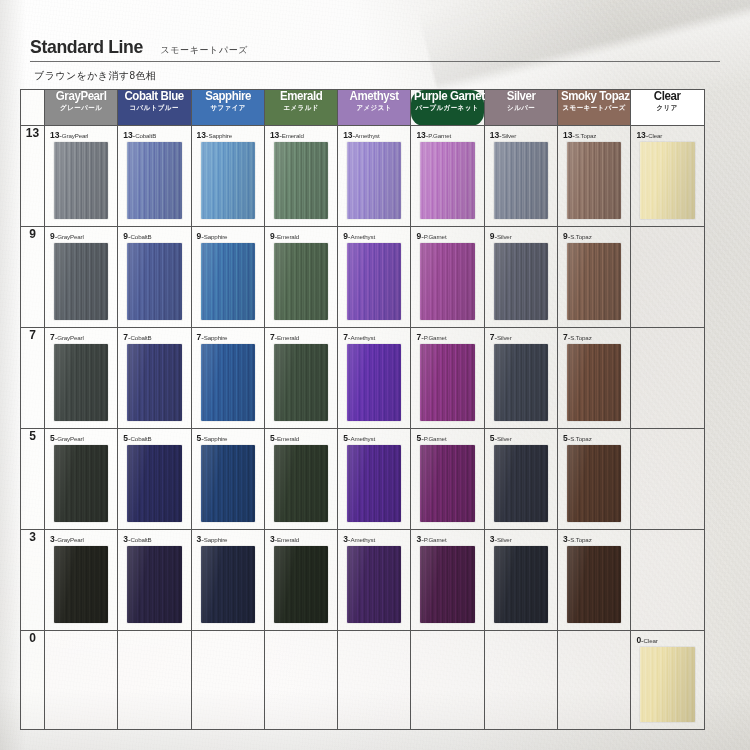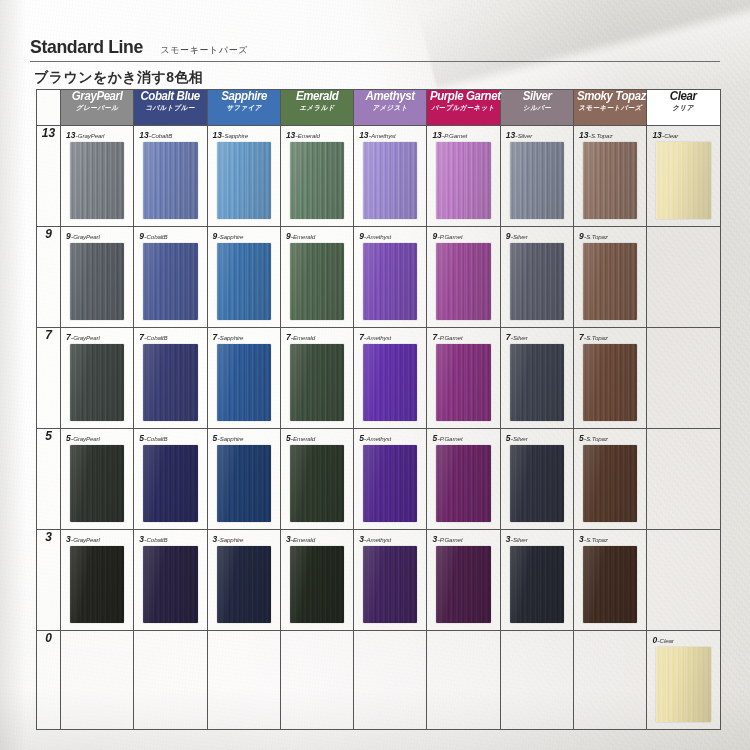--- a/index.html
+++ b/index.html
@@ -48,29 +48,28 @@
   
   #title-block{position:absolute;left:30px;top:4px;width:690px;}
   #title-row{display:flex;align-items:baseline;gap:9px;}
   #page-title{
     font-size:19px;font-weight:bold;color:#2a2a2a;letter-spacing:-.4px;
     font-family:"Liberation Sans","DejaVu Sans",sans-serif;
     transform:scaleX(.93);transform-origin:left center;
   }
   #page-subtitle-jp{font-size:9px;color:#3a3a3a;letter-spacing:.6px;}
   #title-rule{margin-top:3px;height:1px;background:#6f6f6f;width:690px;}
-  #section-note{position:absolute;left:34px;top:37px;font-size:14px;font-weight:bold;color:#2d2d2d;letter-spacing:.4px;}
+  #section-note{position:absolute;left:34px;top:37px;font-size:10px;font-weight:normal;color:#2d2d2d;letter-spacing:.4px;}
 
   
   #color-table{
-    position:absolute;left:36px;top:57px;
+    position:absolute;left:20px;top:57px;
     border-collapse:collapse;
     table-layout:fixed;
     width:684px;
-    font-style:italic;
   }
   #color-table td,#color-table th{
     border:1px solid #565656;
     padding:0;margin:0;vertical-align:top;
   }
   col.idx{width:24px;}
   col.swatchcol{width:73.3px;}
 
   
   thead th{height:35px;}
@@ -183,21 +182,21 @@
             <span class="jp">サファイア</span>
           </th>
           <th class="colhead" style="background: rgb(90, 122, 75);">
             <span class="en">Emerald</span>
             <span class="jp">エメラルド</span>
           </th>
           <th class="colhead" style="background: rgb(155, 124, 184);">
             <span class="en">Amethyst</span>
             <span class="jp">アメジスト</span>
           </th>
-          <th class="colhead" style="background: #be185d;">
+          <th class="colhead" style="background: #14532d; border-radius: 13px;">
             <span class="en">Purple Garnet</span>
             <span class="jp">パープルガーネット</span>
           </th>
           <th class="colhead" style="background: rgb(139, 123, 130);">
             <span class="en">Silver</span>
             <span class="jp">シルバー</span>
           </th>
           <th class="colhead" style="background: rgb(139, 106, 91);">
             <span class="en">Smoky Topaz</span>
             <span class="jp">スモーキートパーズ</span>

